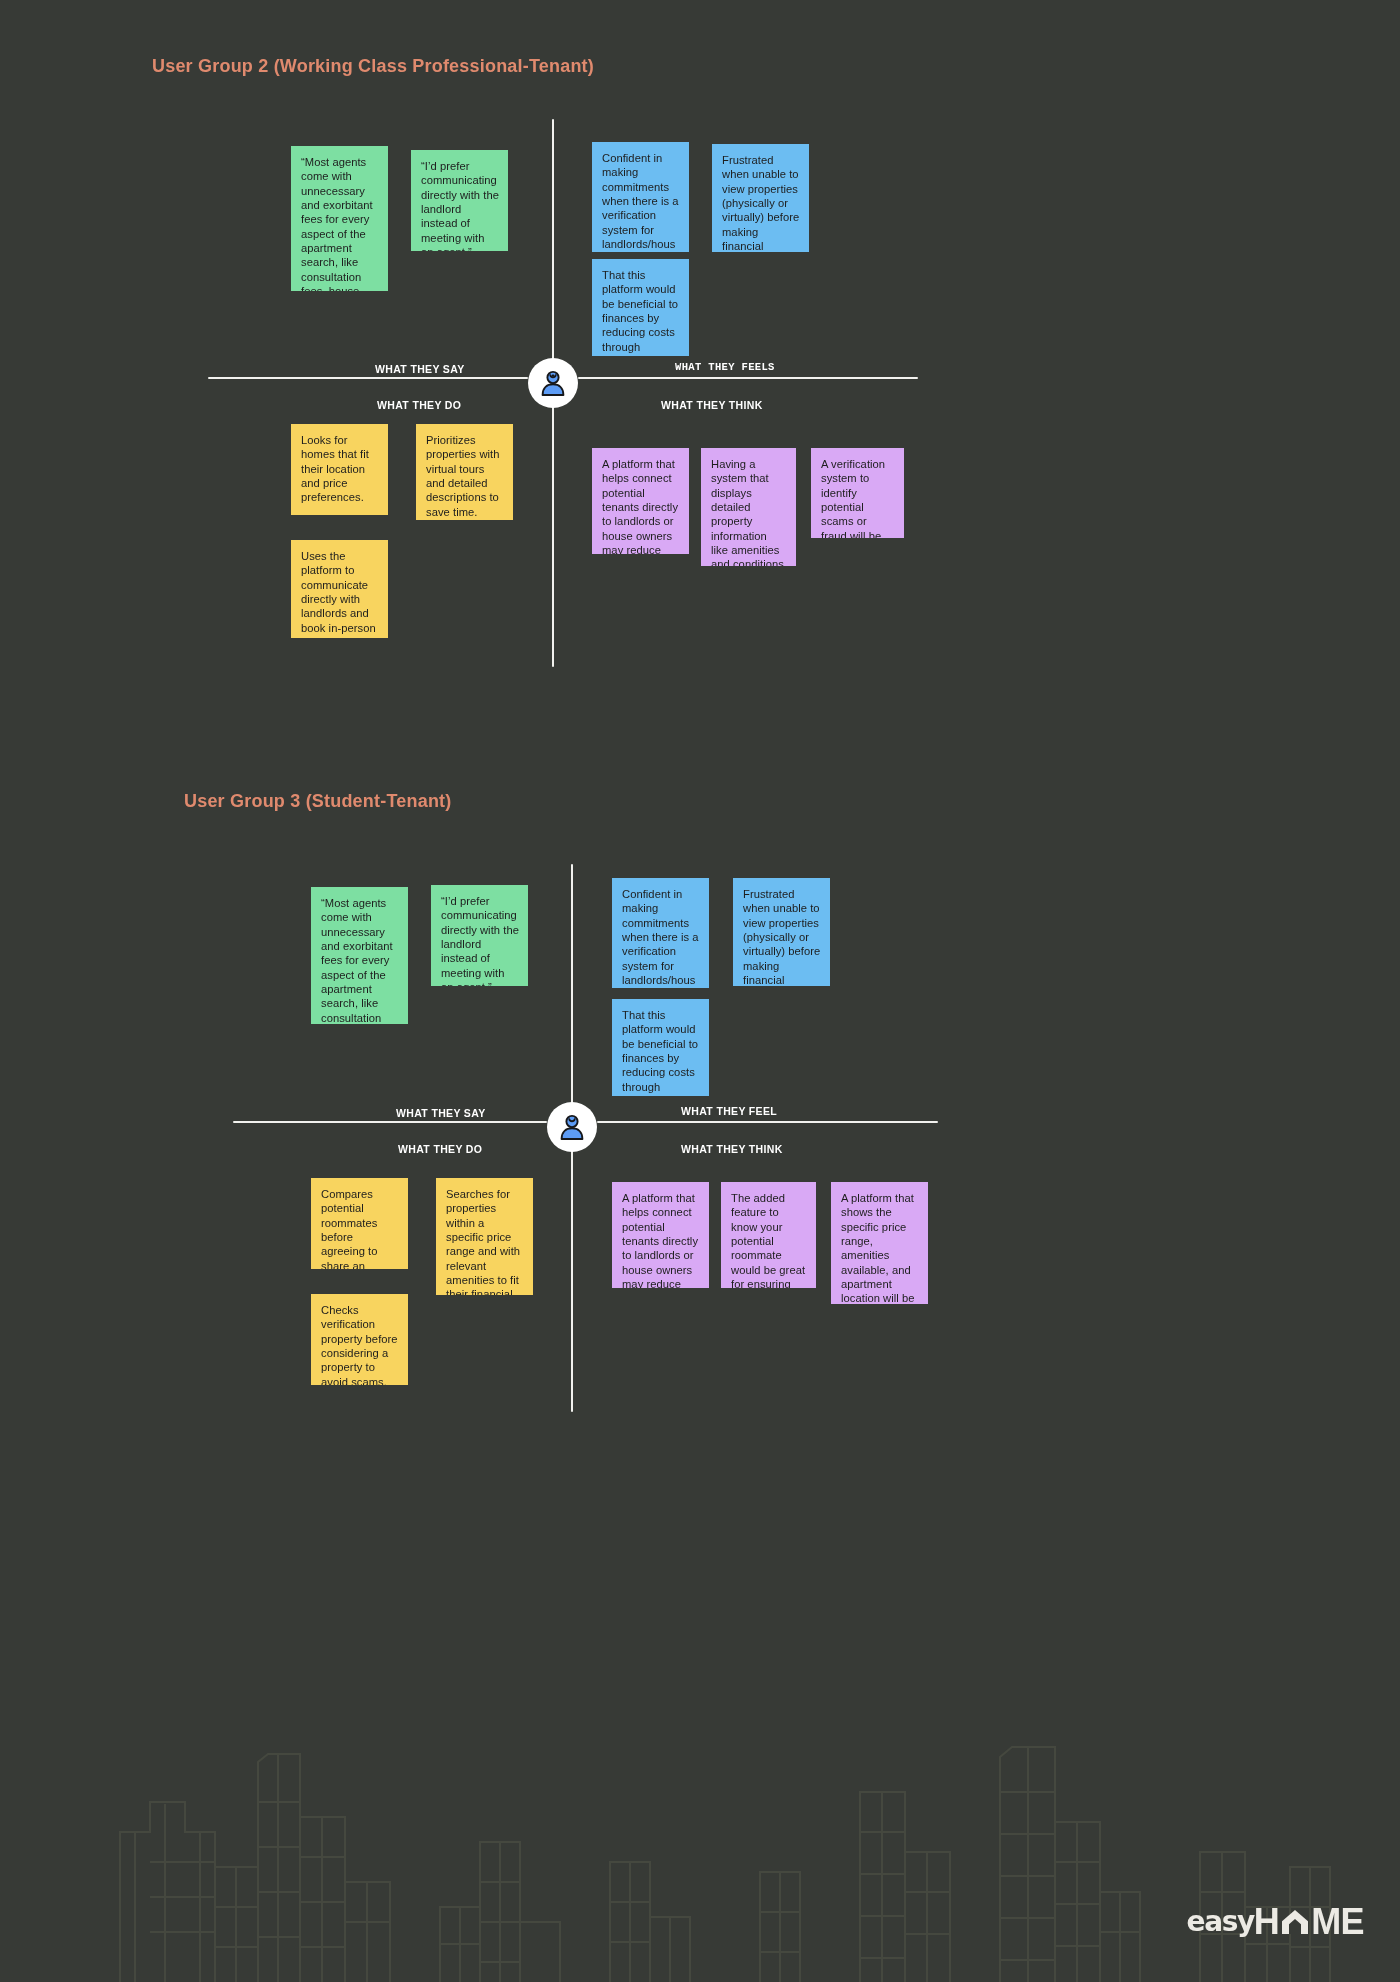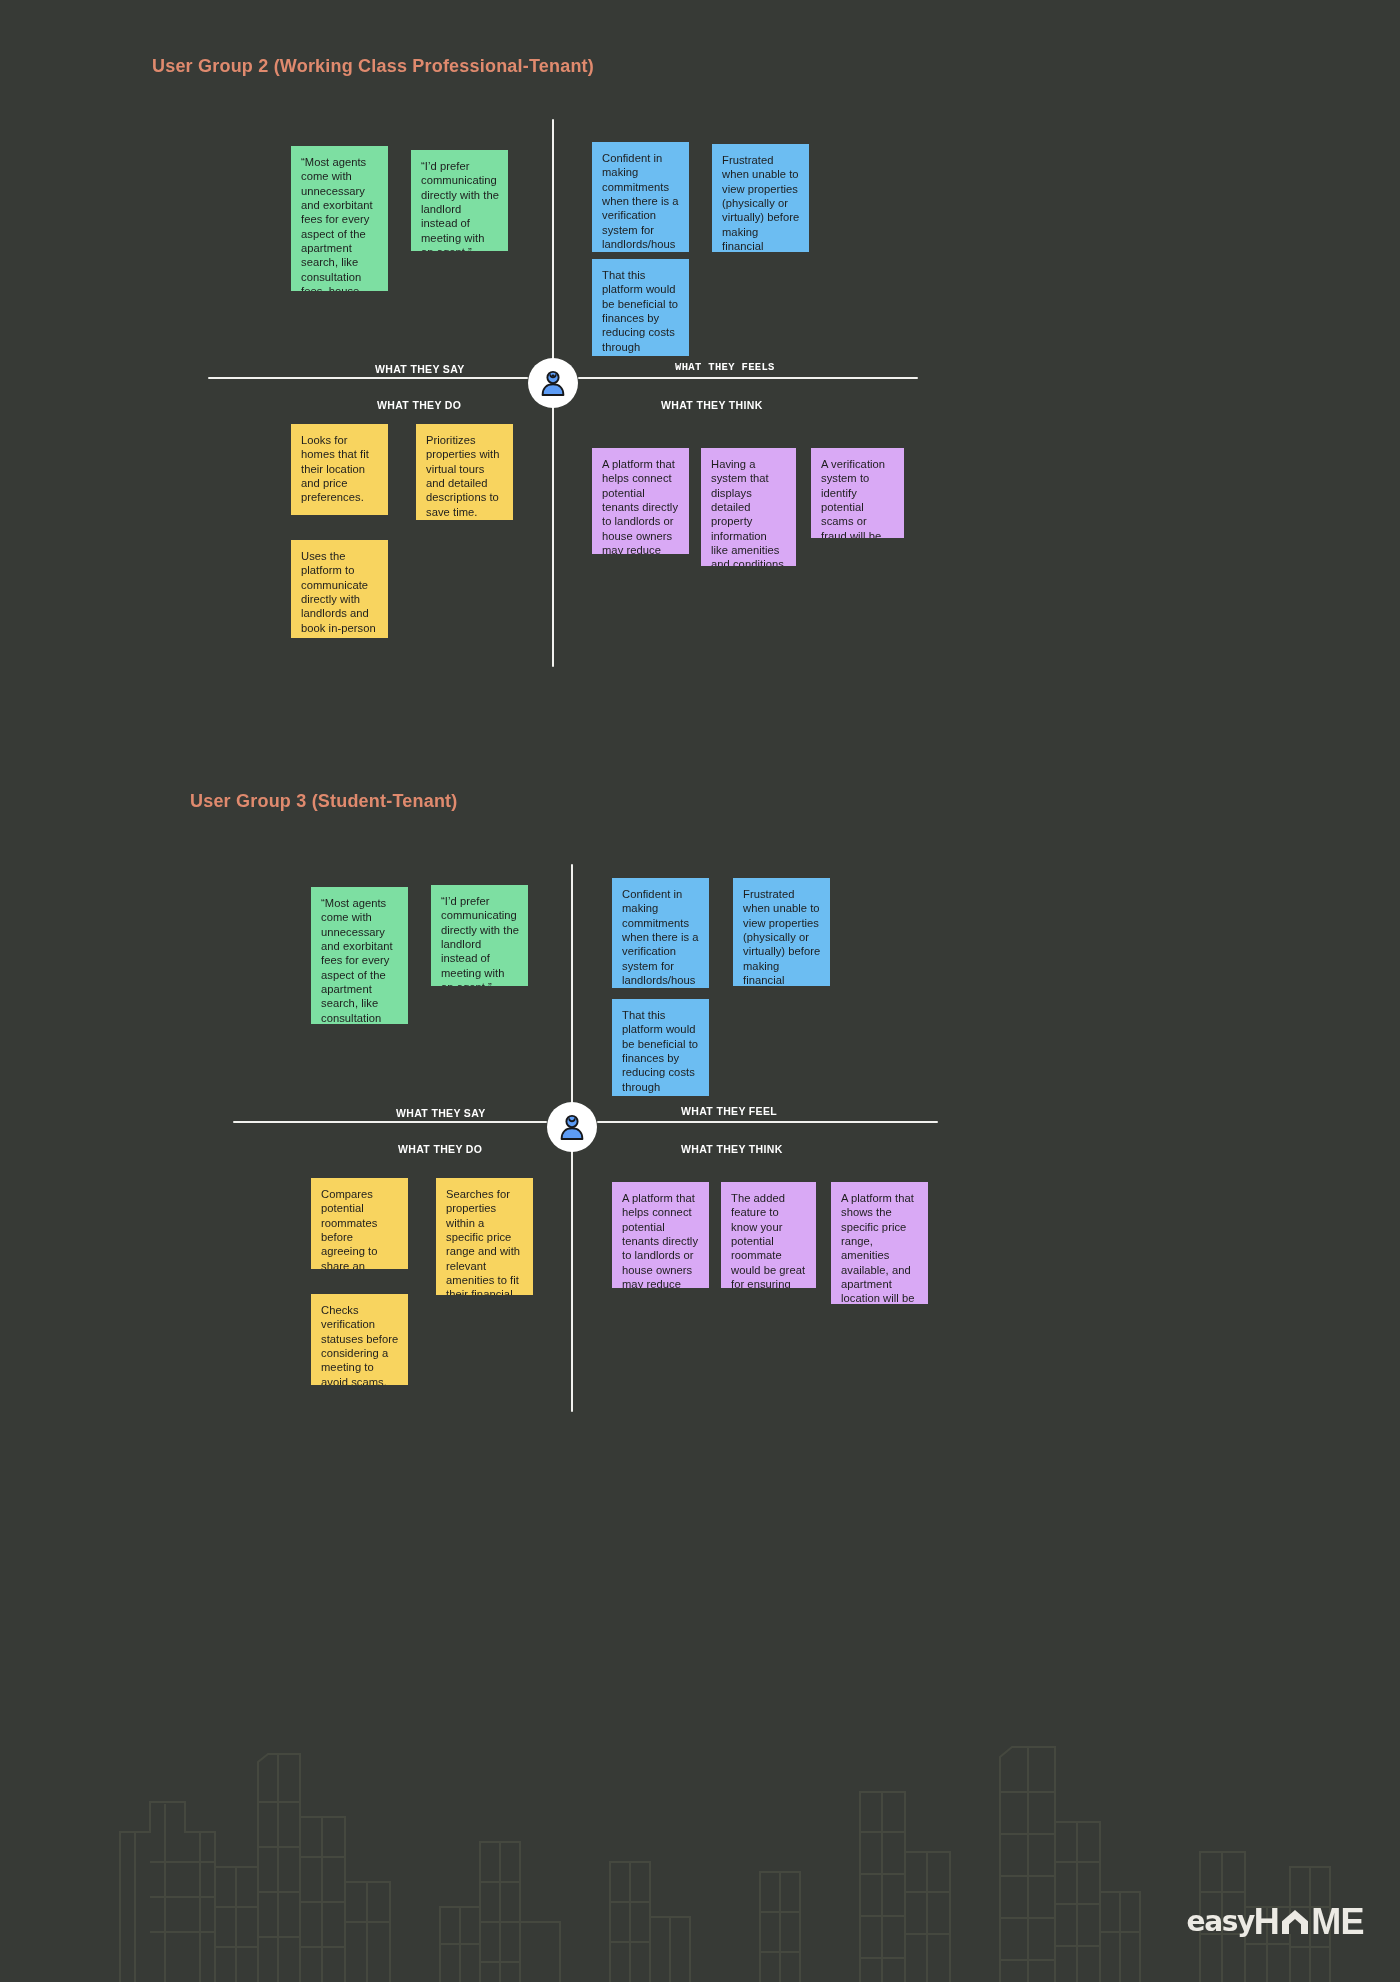--- a/index.html
+++ b/index.html
@@ -35,21 +35,21 @@
   .group-title {
     position: absolute;
     color: #e08a6e;
     font-size: 18px;
     font-weight: bold;
     letter-spacing: .2px;
     white-space: nowrap;
     z-index: 5;
   }
   #title-g2 { left: 152px; top: 56px; }
-  #title-g3 { left: 190px; top: 791px; }
+  #title-g3 { left: 184px; top: 791px; }
 
   
   .map { position: absolute; z-index: 4; }
 
   .vline {
     position: absolute;
     width: 2px;
     background: #f2f2ef;
     border-radius: 2px;
   }
@@ -248,21 +248,21 @@
 
     <div class="note green" style="left: 311px; top: 887px; width: 97px; height: 137px; background: rgb(125, 223, 162);">“Most agents come with unnecessary and exorbitant fees for every aspect of the apartment search, like consultation fees, house-viewing fees, and agent fees.”</div>
     <div class="note green" style="left: 431px; top: 885px; width: 97px; height: 101px; background: rgb(125, 223, 162);">“I’d prefer communicating directly with the landlord instead of meeting with an agent.”</div>
 
     <div class="note blue" style="left: 612px; top: 878px; width: 97px; height: 110px; background: rgb(108, 189, 242);">Confident in making commitments when there is a verification system for landlords/house owners.</div>
     <div class="note blue" style="left: 733px; top: 878px; width: 97px; height: 108px; background: rgb(108, 189, 242);">Frustrated when unable to view properties (physically or virtually) before making financial commitments.</div>
     <div class="note blue" style="left: 612px; top: 999px; width: 97px; height: 97px; background: rgb(108, 189, 242);">That this platform would be beneficial to finances by reducing costs through eliminating agents.</div>
 
     <div class="note yellow" style="left: 311px; top: 1178px; width: 97px; height: 91px; background: rgb(248, 212, 95);">Compares potential roommates before agreeing to share an apartment.</div>
     <div class="note yellow" style="left: 436px; top: 1178px; width: 97px; height: 117px; background: rgb(248, 212, 95);">Searches for properties within a specific price range and with relevant amenities to fit their financial and living needs.</div>
-    <div class="note yellow" style="left: 311px; top: 1294px; width: 97px; height: 91px; background: rgb(248, 212, 95);">Checks verification statuses before considering a meeting to avoid scams.</div>
+    <div class="note yellow" style="left: 311px; top: 1294px; width: 97px; height: 91px; background: rgb(248, 212, 95);">Checks verification property before considering a property to avoid scams.</div>
 
     <div class="note purple" style="left: 612px; top: 1182px; width: 97px; height: 106px; background: rgb(217, 169, 245);">A platform that helps connect potential tenants directly to landlords or house owners may reduce extortion by agents.</div>
     <div class="note purple" style="left: 721px; top: 1182px; width: 95px; height: 106px; background: rgb(217, 169, 245);">The added feature to know your potential roommate would be great for ensuring compatibility and avoiding conflicts.</div>
     <div class="note purple" style="left: 831px; top: 1182px; width: 97px; height: 122px; background: rgb(217, 169, 245);">A platform that shows the specific price range, amenities available, and apartment location will be helpful in deciding where to stay.</div>
   </div>
 
   <div id="brand">
     <span class="easy">easy</span>
     <span class="hm">H</span>
     <svg class="house" width="30" height="30" viewBox="0 0 30 30">

